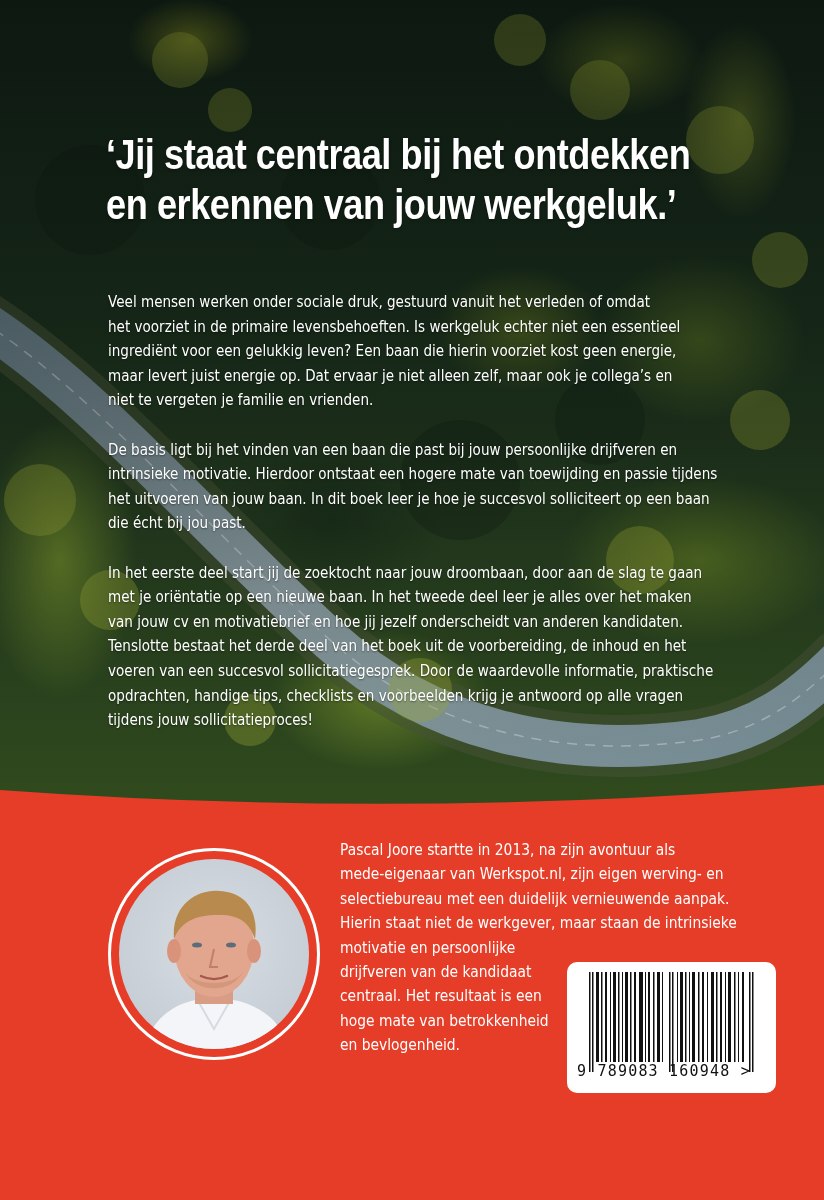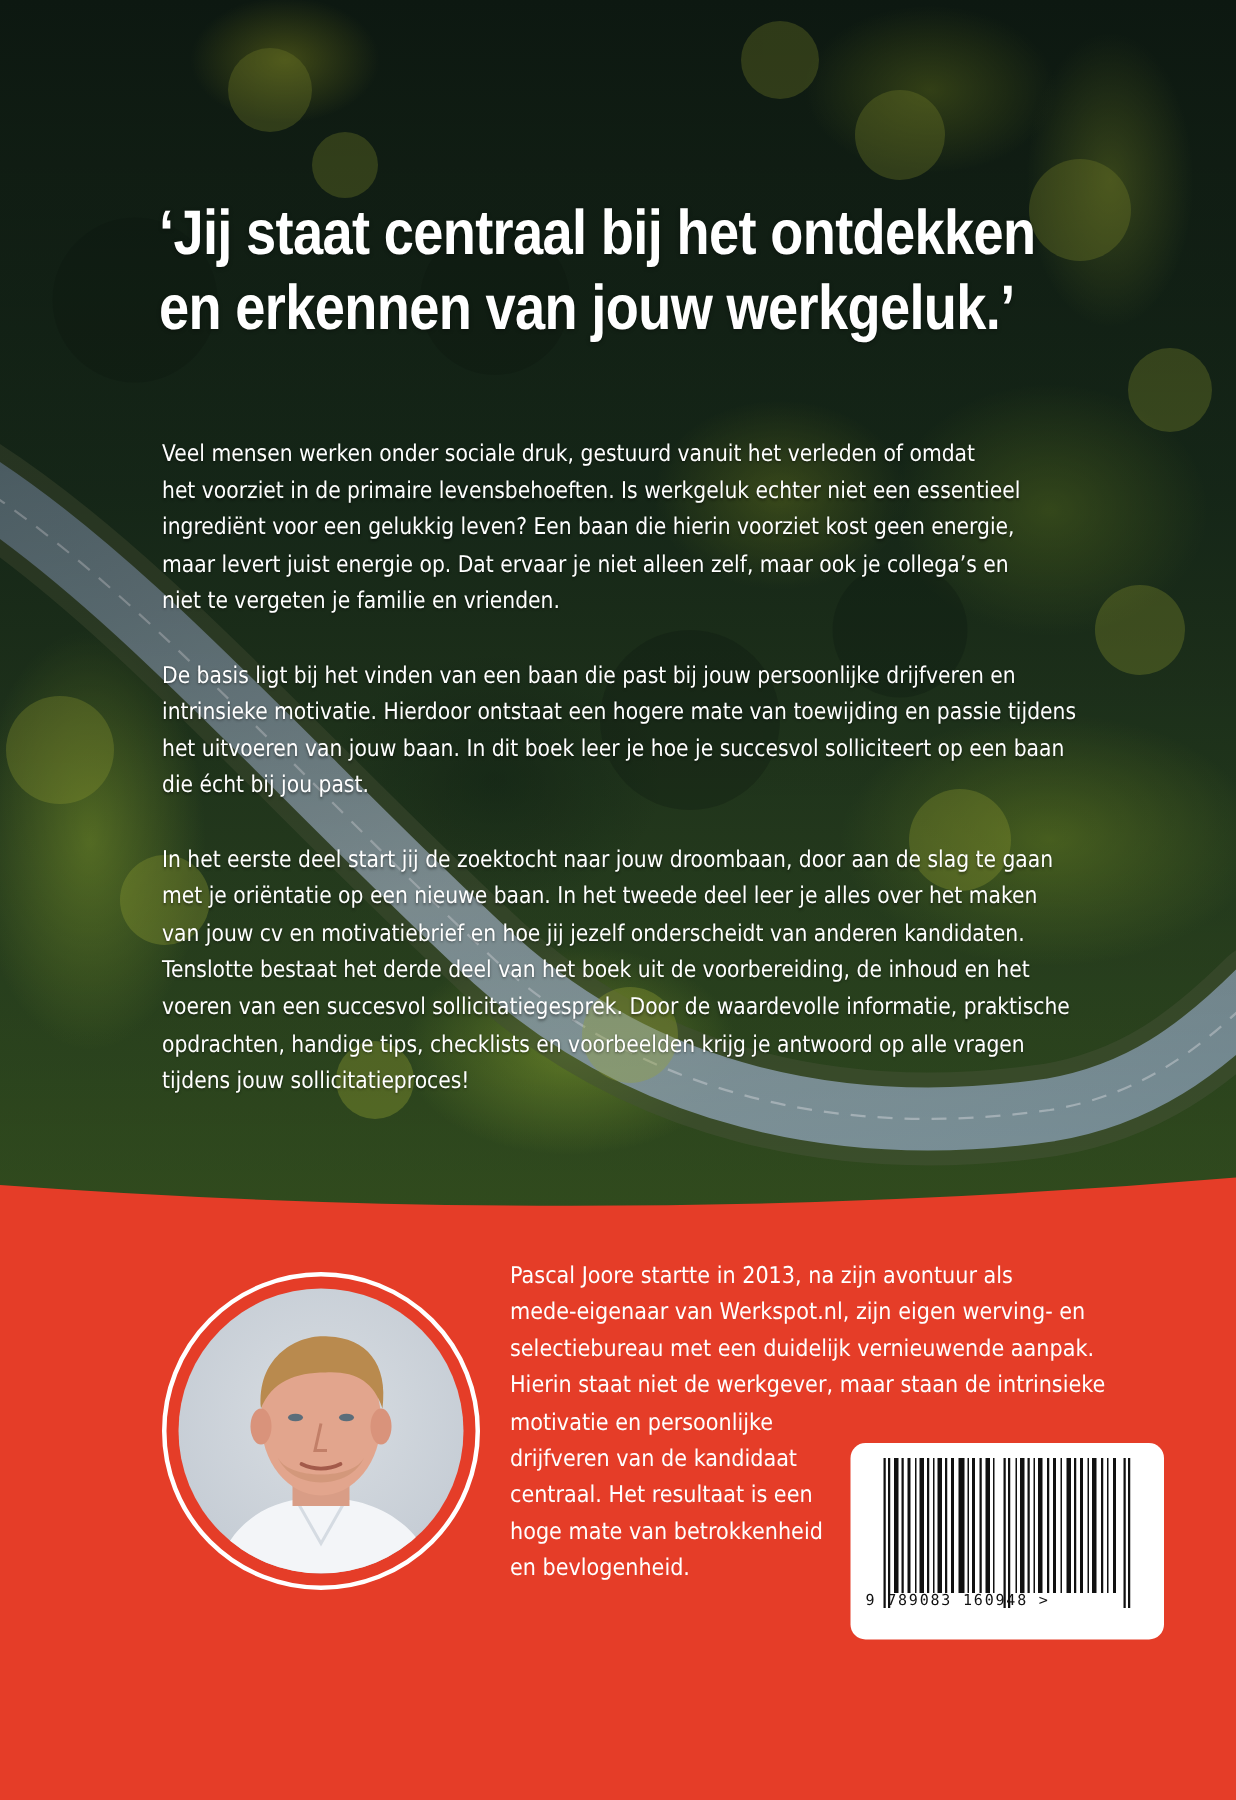--- a/index.html
+++ b/index.html
@@ -76,21 +76,21 @@
   .bio .line { display: block; white-space: nowrap; }
 
   
   .barcode {
     position: absolute; left: 567px; top: 962px; width: 209px; height: 131px;
     background: #ffffff; border-radius: 10px;
   }
   .barcode-bars { position: absolute; left: 20px; top: 10px; width: 170px; height: 100px; }
   .barcode-digits {
     position: absolute; left: 10px; top: 100px; width: 195px;
-    font-family: "DejaVu Sans Mono", monospace; font-size: 10px; color: #111;
+    font-family: "DejaVu Sans Mono", monospace; font-size: 15px; color: #111;
     letter-spacing: 1.2px; white-space: nowrap;
   }
 </style>
 </head>
 <body>
 
 <div class="cover">
 
   <div class="forest">
     <svg class="road" viewBox="0 0 824 820" width="824" height="820">

